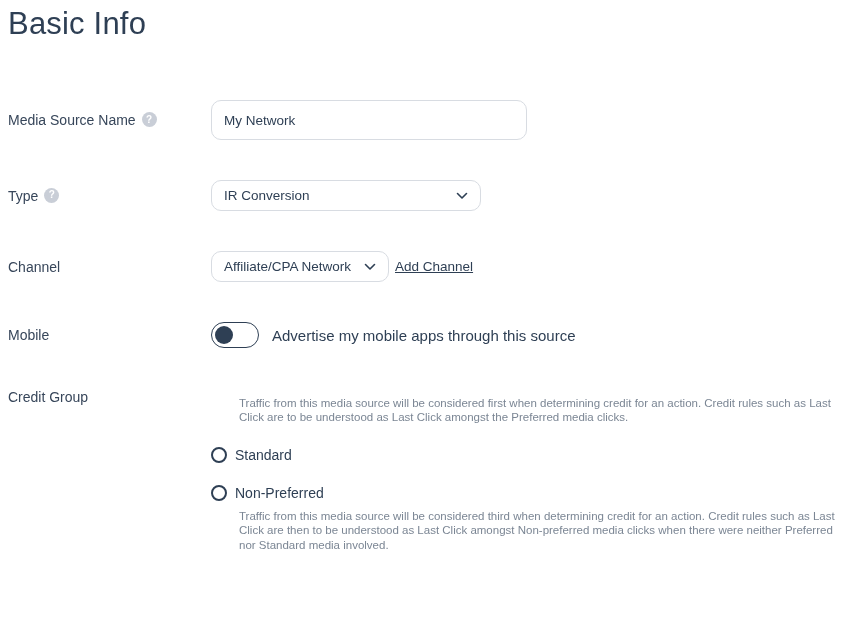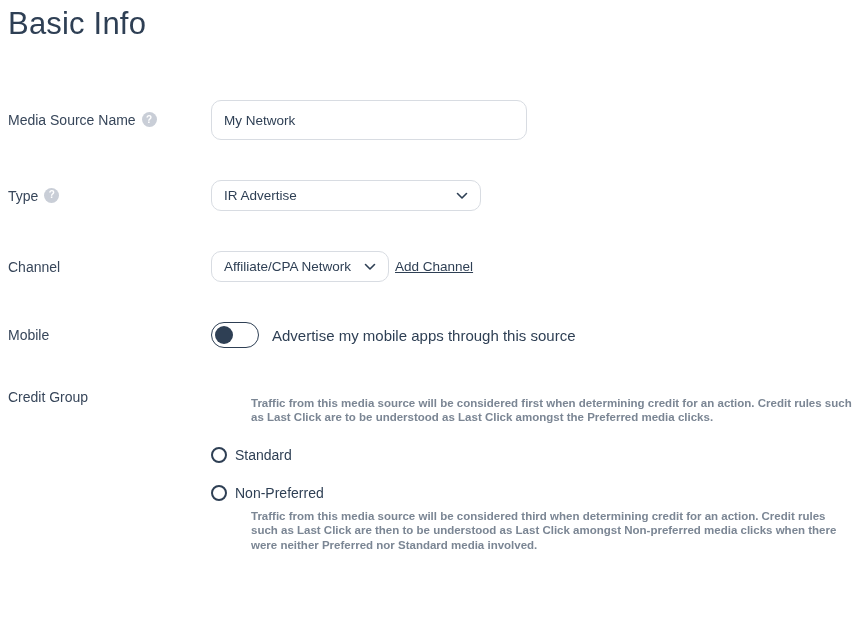--- a/index.html
+++ b/index.html
@@ -111,26 +111,25 @@
     background: #ffffff;
     display: inline-flex;
     align-items: center;
     justify-content: center;
     flex: 0 0 16px;
   }
   .radio-circle .dot { width: 8px; height: 8px; border-radius: 50%; background: transparent; }
   .radio-option.selected .radio-circle .dot { background: #2e3f54; }
   .radio-label { font-size: 14px; color: #2e3f54; }
   .radio-desc {
-    margin: 8px 0 0 40px;
+    margin: 8px 0 0 28px;
     max-width: 612px;
     font-size: 11.5px;
     line-height: 1.26;
     color: #7b8694;
-    font-weight: bold;
   }
   .row-credit { margin-bottom: 0; }
   .row-credit .label-col { padding-top: 1px; }
 </style>
 </head>
 <body>
 
 <h1 class="page-title">Basic Info</h1>
 
 <div class="form-row">
@@ -140,21 +139,21 @@
   </div>
   <input class="text-input" type="text" value="My Network" style="">
 </div>
 
 <div class="form-row">
   <div class="label-col">
     <span>Type</span>
     <span class="help-icon">?</span>
   </div>
   <div class="select-box select-type">
-    <span>IR Advertise</span>
+    <span>IR Conversion</span>
     <span class="chevron">
       <svg width="12" height="8" viewBox="0 0 12 8">
           <path d="M1.5 1.5 L6 6 L10.5 1.5" fill="none" stroke="#2e3f54" stroke-width="1.6" stroke-linecap="round" stroke-linejoin="round"></path>
         </svg>
     </span>
   </div>
 </div>
 
 <div class="form-row">
   <div class="label-col">

